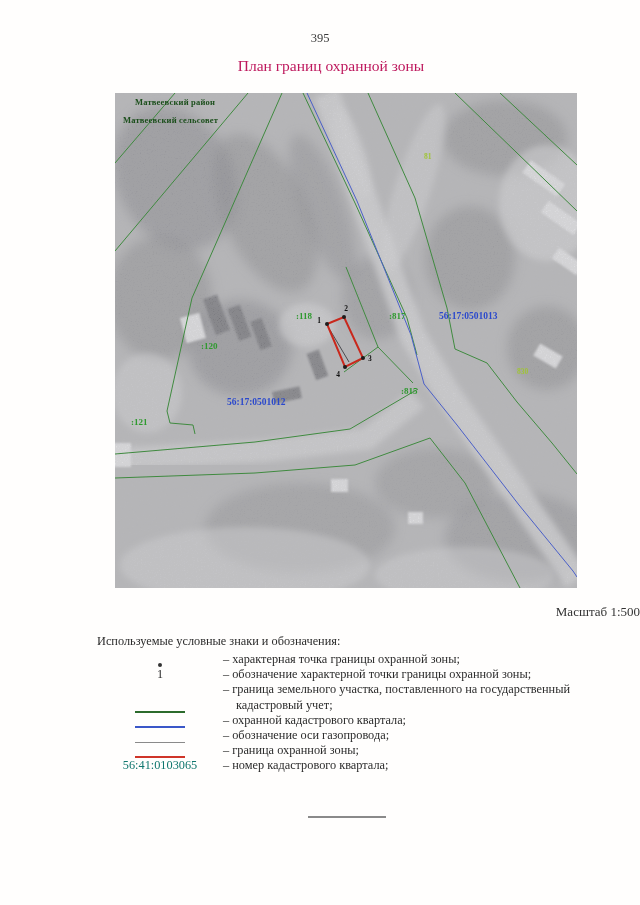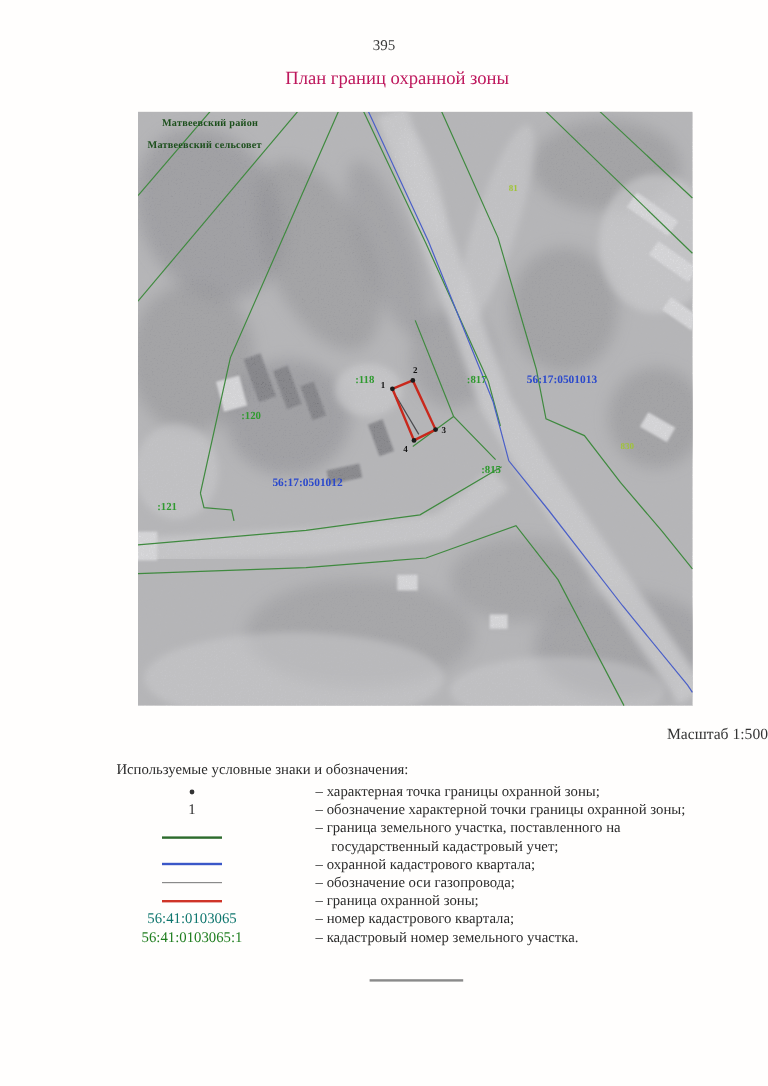--- a/index.html
+++ b/index.html
@@ -8,21 +8,21 @@
   .page-number{position:absolute;top:31px;left:0;width:100%;text-align:center;
         font-size:12.5px;color:#3a3a3a;}
   .doc-title{position:absolute;top:57px;left:11px;width:100%;text-align:center;
         font-size:15.5px;color:#be185d;font-weight:normal;margin:0;}
   .map-frame{position:absolute;left:115px;top:93px;width:462px;height:495px;}
   .map-frame svg{display:block;width:100%;height:100%;}
   .scale-label{position:absolute;top:604px;left:0;width:100%;text-align:right;
         font-size:13px;color:#333;}
   .legend{position:absolute;left:97px;top:634px;width:500px;font-size:12.3px;}
   .legend-header{margin:0 0 3px 0;}
-  .legend-row{display:flex;align-items:center;line-height:15.2px;gap:40px;}
+  .legend-row{display:flex;align-items:flex-end;line-height:15.2px;}
   .sym-cell{flex:none;width:126px;display:flex;justify-content:center;line-height:15.2px;}
   .txt-cell{flex:1;padding-left:13px;text-indent:-13px;line-height:15.2px;}
   .sym-dot{width:4px;height:4px;border-radius:50%;background:#333;align-self:center;margin-top:1px;}
   .sym-line{width:50px;height:2px;align-self:center;}
   .sym-line.green{background:#2c6b2c;}
   .sym-line.blue{background:#3a57c8;}
   .sym-line.gray{background:#8a8a8a;height:1px;}
   .sym-line.red{background:#cf3428;}
   .sym-num.blue{color:#0f766e;}
   .sym-num.green{color:#1e7d1e;}
@@ -210,20 +210,16 @@
           <span class="sym-line red"></span>
         </span>
       <span class="txt-cell">– граница охранной зоны;</span>
     </div>
 
     <div class="legend-row">
       <span class="sym-cell sym-num blue">56:41:0103065</span>
       <span class="txt-cell">– номер кадастрового квартала;</span>
     </div>
 
-    <div class="legend-row">
-      <span class="sym-cell sym-num green">56:41:0103065:1</span>
-      <span class="txt-cell">– кадастровый номер земельного участка.</span>
-    </div>
   </div>
 
   <div class="bottom-rule"></div>
 </div>
 
 </body></html>

